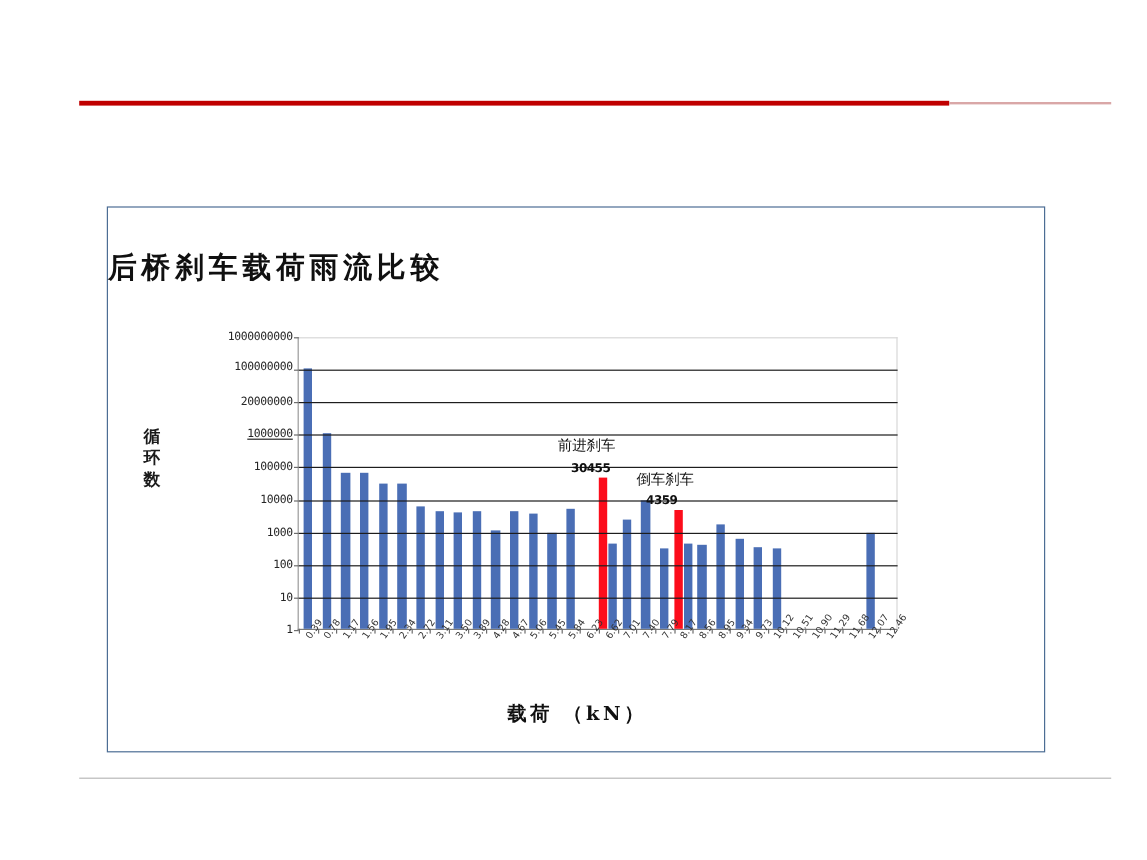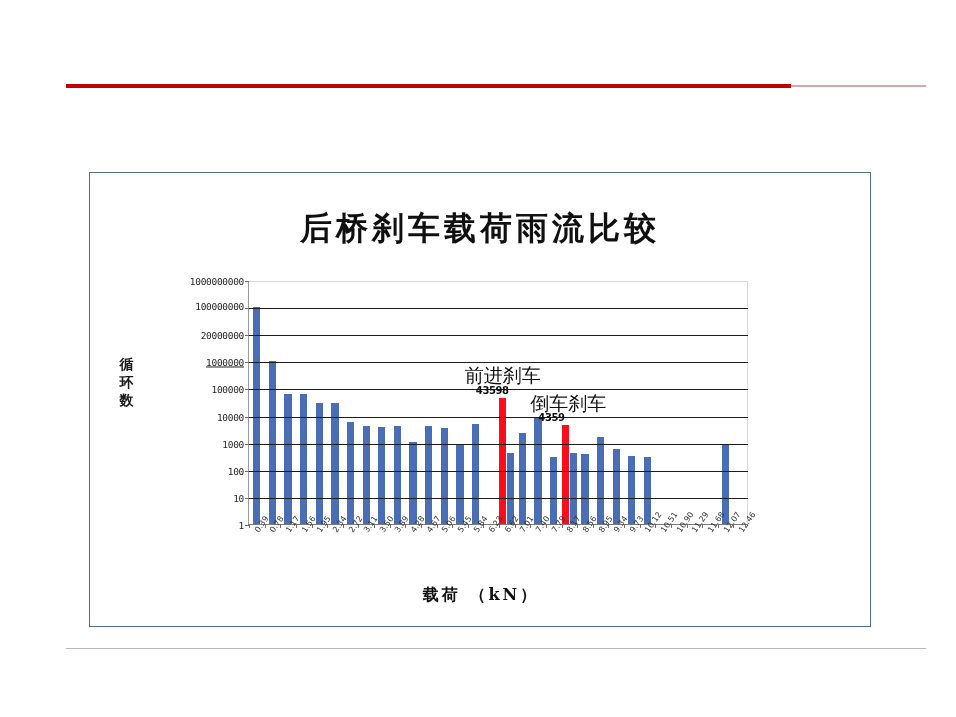--- a/index.html
+++ b/index.html
@@ -34,23 +34,23 @@
     font-size:15.5px;color:#141414;line-height:25px;
   }
   .body-text sub{font-size:10.5px;vertical-align:baseline;position:relative;top:2px;letter-spacing:0px;}
 
   
   .chart-frame{
     position:absolute;left:89px;top:172px;width:782px;height:455px;
     border:1.3px solid #4c6d94;background:#ffffff;box-sizing:border-box;
   }
   .chart-title{
-    position:absolute;left:0;right:0;top:34px;text-align:center;
+    position:absolute;left:0;right:0;top:34px;text-align:left;
     font-family:"DejaVu Serif", serif;
-    font-weight:bold;font-size:32px;color:#101010;letter-spacing:4px;
+    font-weight:bold;font-size:24px;color:#101010;letter-spacing:4px;
   }
 
   
   .plot-wrap{position:absolute;left:0;top:0;width:782px;height:455px;}
   .y-axis-title{
     position:absolute;left:26px;top:182px;width:22px;
     font-family:"DejaVu Serif", serif;font-weight:bold;
     font-size:14px;color:#1a1a1a;line-height:18px;text-align:center;
     letter-spacing:1px;
   }
@@ -90,21 +90,21 @@
   }
   .x-axis-title{
     position:absolute;left:0;right:0;top:412px;text-align:center;
     font-family:"DejaVu Serif", serif;font-weight:bold;
     font-size:16px;color:#111;letter-spacing:3px;
   }
 
   .annot{
     position:absolute;
     font-family:Liberation Serif, serif;
-    font-size:19px;color:#101010;white-space:nowrap;
+    font-size:12px;color:#101010;white-space:nowrap;
   }
   .annot-value{
     position:absolute;
     font-family:"DejaVu Sans", sans-serif;font-weight:bold;
     font-size:10px;color:#101010;white-space:nowrap;letter-spacing:-0.4px;
   }
 
   .legend{
     position:absolute;left:681px;top:360px;width:80px;height:73px;
     border:1.3px solid #2b2b2b;background:#fff;box-sizing:border-box;
@@ -271,21 +271,21 @@
           <div class="x-label" style="left: 426.688px;">10.90</div>
           <div class="x-label" style="left: 442.312px;">11.29</div>
           <div class="x-label" style="left: 457.938px;">11.68</div>
           <div class="x-label" style="left: 473.562px;">12.07</div>
           <div class="x-label" style="left: 489.188px;">12.46</div>
         </div>
 
       <div class="x-axis-title">载荷 （kN）</div>
 
       <div class="annot" id="annot-1" style="left: 374.859px; top: 190.219px;">前进刹车</div>
-      <div class="annot-value" id="annot-1-val" style="left: 385.859px; top: 212.219px;">43598</div>
+      <div class="annot-value" id="annot-1-val" style="left: 385.859px; top: 212.219px;">30455</div>
       <div class="annot" id="annot-2" style="left: 440.359px; top: 218.332px;">倒车刹车</div>
       <div class="annot-value" id="annot-2-val" style="left: 448.359px; top: 239.332px;">4359</div>
 
 
     </div>
   </div>
 
   <div class="footer-rule"></div>
 </div>
 

